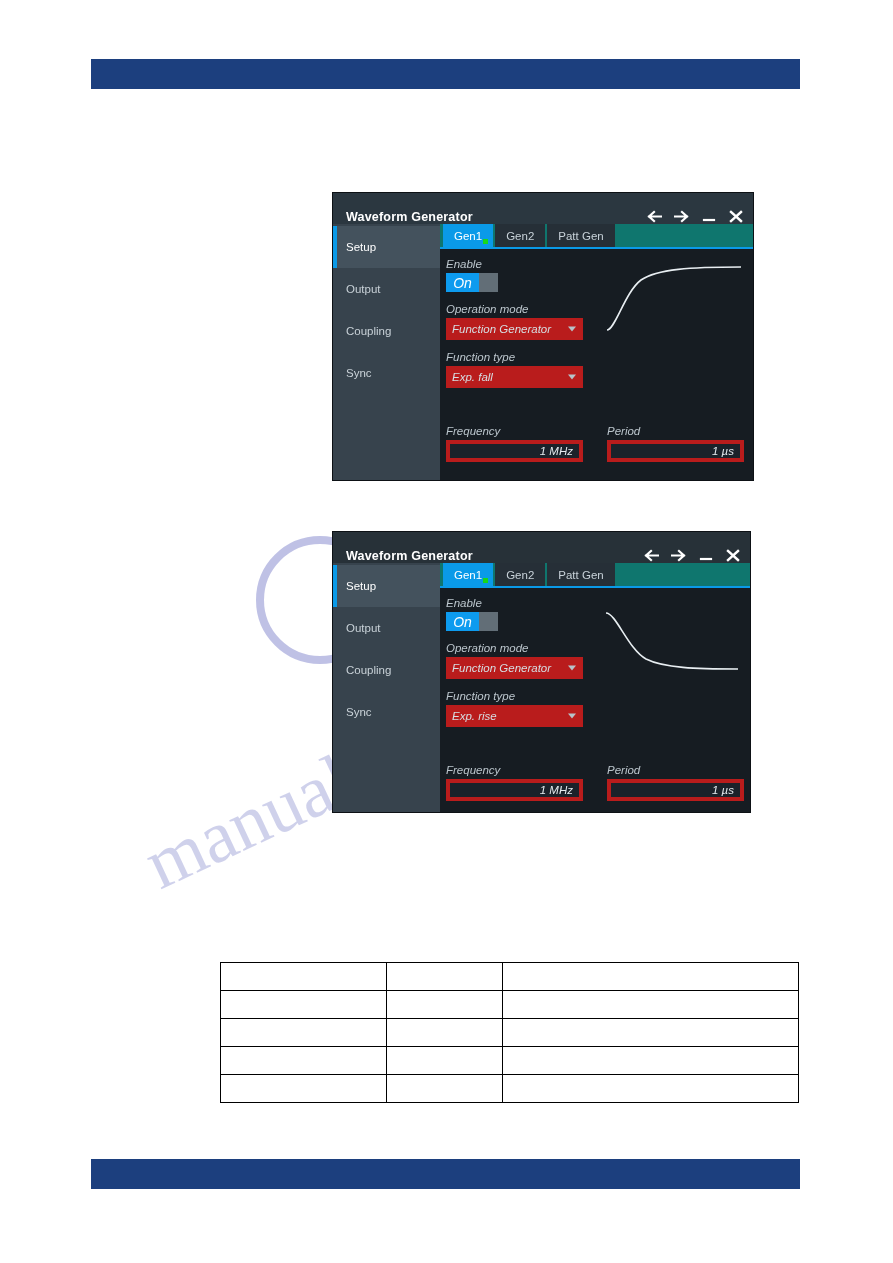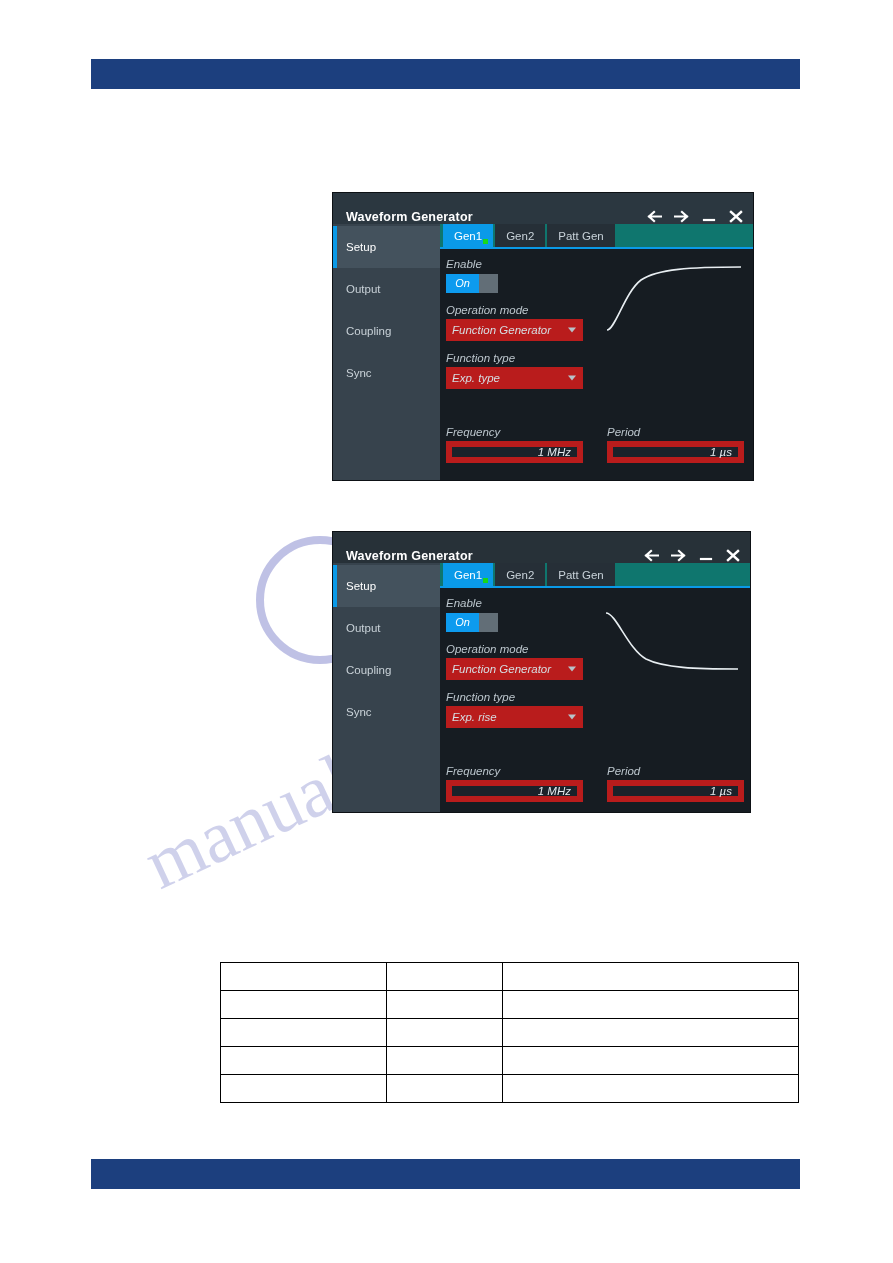--- a/index.html
+++ b/index.html
@@ -175,21 +175,21 @@
   .toggle {
     display: inline-flex;
     width: 52px;
     height: 19px;
     margin-bottom: 11px;
   }
   .toggle .on {
     flex: 1;
     background: #0d9bef;
     color: #ffffff;
-    font-size: 11px;
+    font-size: 14px;
     display: flex;
     align-items: center;
     justify-content: center;
   }
   .toggle .off {
     width: 19px;
     background: #626e77;
   }
   .select {
     width: 137px;
@@ -215,21 +215,21 @@
     border-top: 5px solid #b8c2c9;
   }
   .numrow {
     display: flex;
     gap: 24px;
     margin-top: 37px;
   }
   .numfield { width: 137px; }
   .numbox {
     height: 22px;
-    border: 6px solid #b91c1c;
+    border: 4px solid #b91c1c;
     background: #1b222a;
     color: #e4eaee;
     font-size: 11.5px;
     display: flex;
     align-items: center;
     justify-content: flex-end;
     padding-right: 6px;
     box-sizing: border-box;
   }
 
@@ -338,21 +338,21 @@
           <div class="on">On</div>
           <div class="off"></div>
         </div>
         <div class="fld-label">Operation mode</div>
         <div class="select">
           <span>Function Generator</span>
           <span class="caret"></span>
         </div>
         <div class="fld-label">Function type</div>
         <div class="select">
-          <span>Exp. type</span>
+          <span>Exp. fall</span>
           <span class="caret"></span>
         </div>
         <div class="numrow">
           <div class="numfield">
             <div class="fld-label">Frequency</div>
             <div class="numbox">1 MHz</div>
           </div>
           <div class="numfield">
             <div class="fld-label">Period</div>
             <div class="numbox">1 µs</div>

